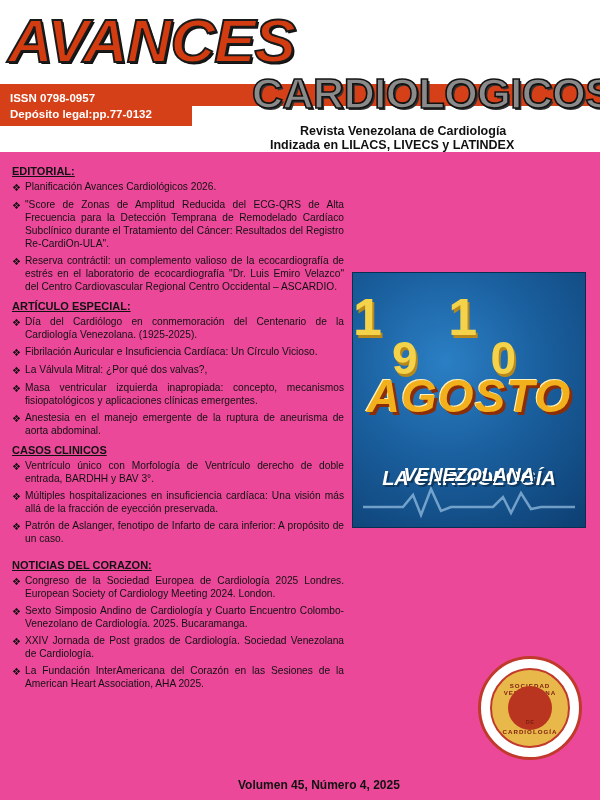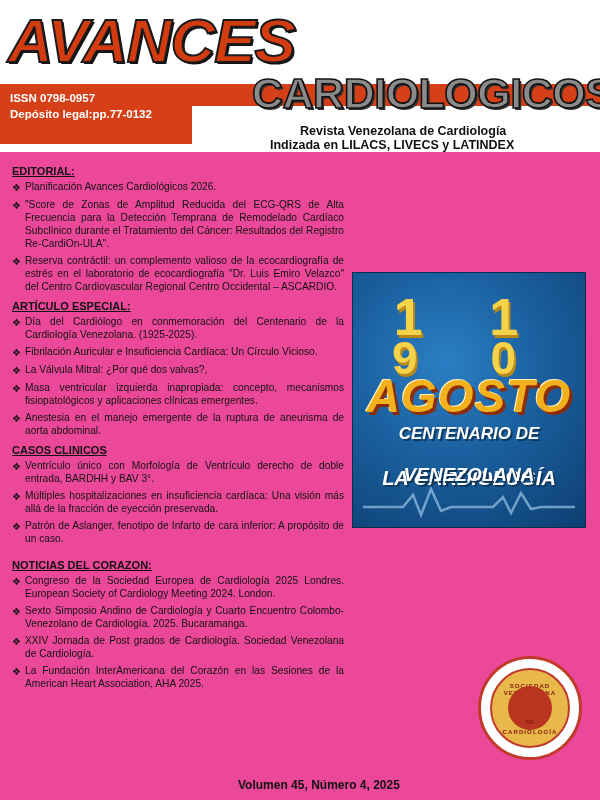--- a/index.html
+++ b/index.html
@@ -73,21 +73,21 @@
     font-size: 12.5px;
     font-weight: bold;
     color: #111;
     white-space: nowrap;
   }
   .issn-box {
     position: absolute;
     left: 0px;
     top: 84px;
     width: 192px;
-    height: 60px;
+    height: 42px;
     background: #d64018;
     color: #ffffff;
     font-size: 11.5px;
     font-weight: bold;
     padding: 6px 0 0 10px;
     box-sizing: border-box;
     line-height: 16px;
   }
   .red-bar {
     position: absolute;
@@ -143,21 +143,21 @@
     height: 254px;
     background: radial-gradient(circle at 40% 35%, #2b7fc4 0%, #1a5f9e 45%, #0d3f72 100%);
     border: 1px solid #0a2d52;
     overflow: hidden;
   }
   .art-ones {
     position: absolute;
     top: 18px;
     left: 0;
     width: 100%;
-    text-align: center;
+    text-align: left;
     font-size: 52px;
     font-weight: bold;
     color: #f4d24a;
     letter-spacing: 26px;
     text-shadow: 2px 3px 0 #b8881b;
     line-height: 1;
   }
   .art-zeros {
     position: absolute;
     top: 62px;
@@ -355,21 +355,20 @@
         <span class="item-text">La Fundación InterAmericana del Corazón en las Sesiones de la American Heart Association, AHA 2025.</span>
       </div>
 
     </div>
   </div>
 
   <div class="cover-art">
     <div class="art-ones">1 1</div>
     <div class="art-zeros">9 0</div>
     <div class="art-agosto">AGOSTO</div>
-    <div class="art-line art-l1">CENTENARIO DE</div>
     <div class="art-line art-l2">LA CARDIOLOGÍA</div>
     <div class="art-line art-l3">VENEZOLANA</div>
     <svg class="art-heartbeat" viewBox="0 0 212 34">
       <polyline points="0,22 40,22 50,10 58,30 68,4 78,26 88,22 130,22 140,12 148,28 158,8 168,24 178,22 212,22" fill="none" stroke="#bfe3ff" stroke-width="2.5"></polyline>
     </svg>
   </div>
 
   <div class="seal">
     <div class="seal-inner">
       <div class="seal-text seal-top">SOCIEDAD   VENEZOLANA</div>

